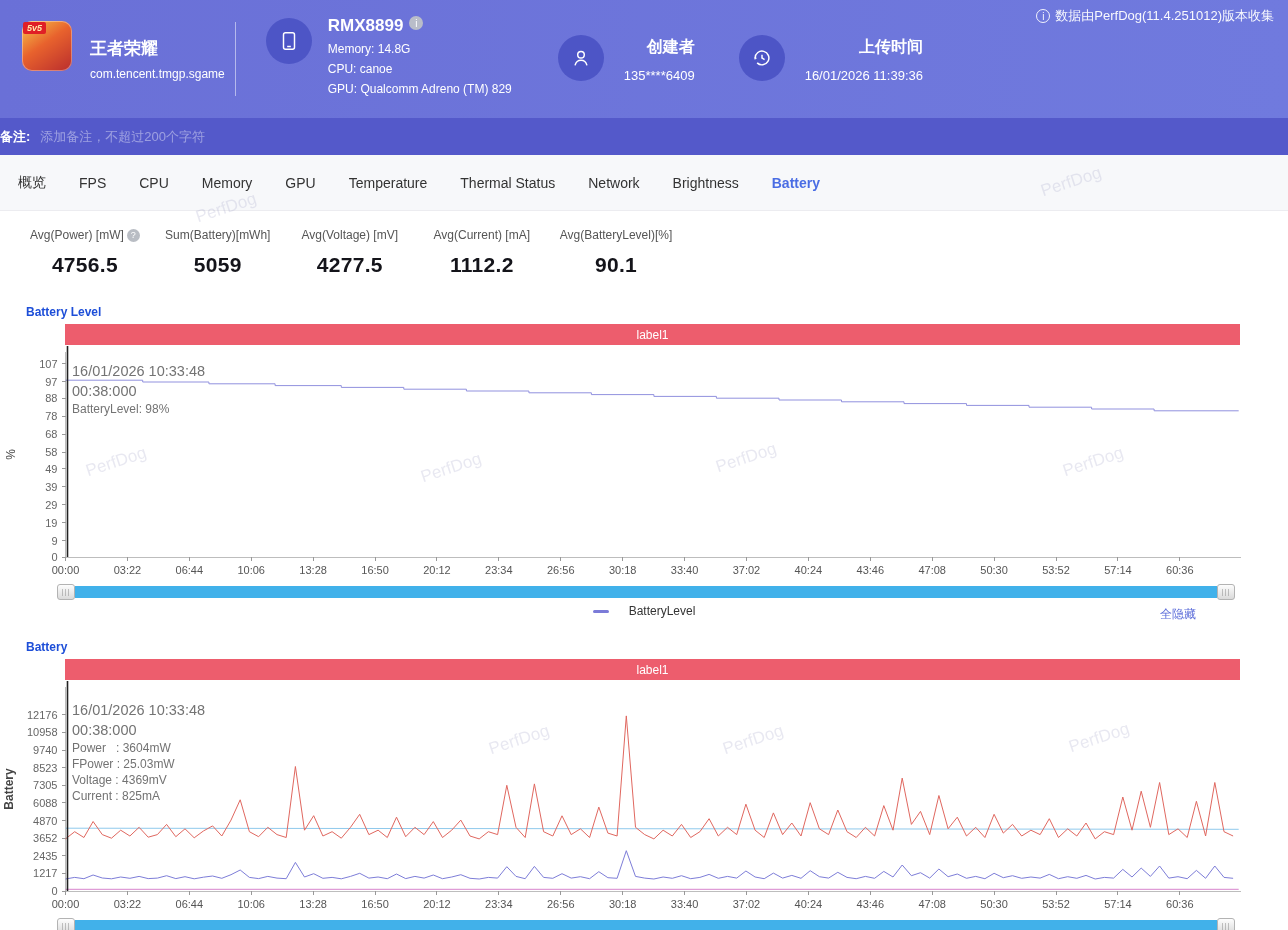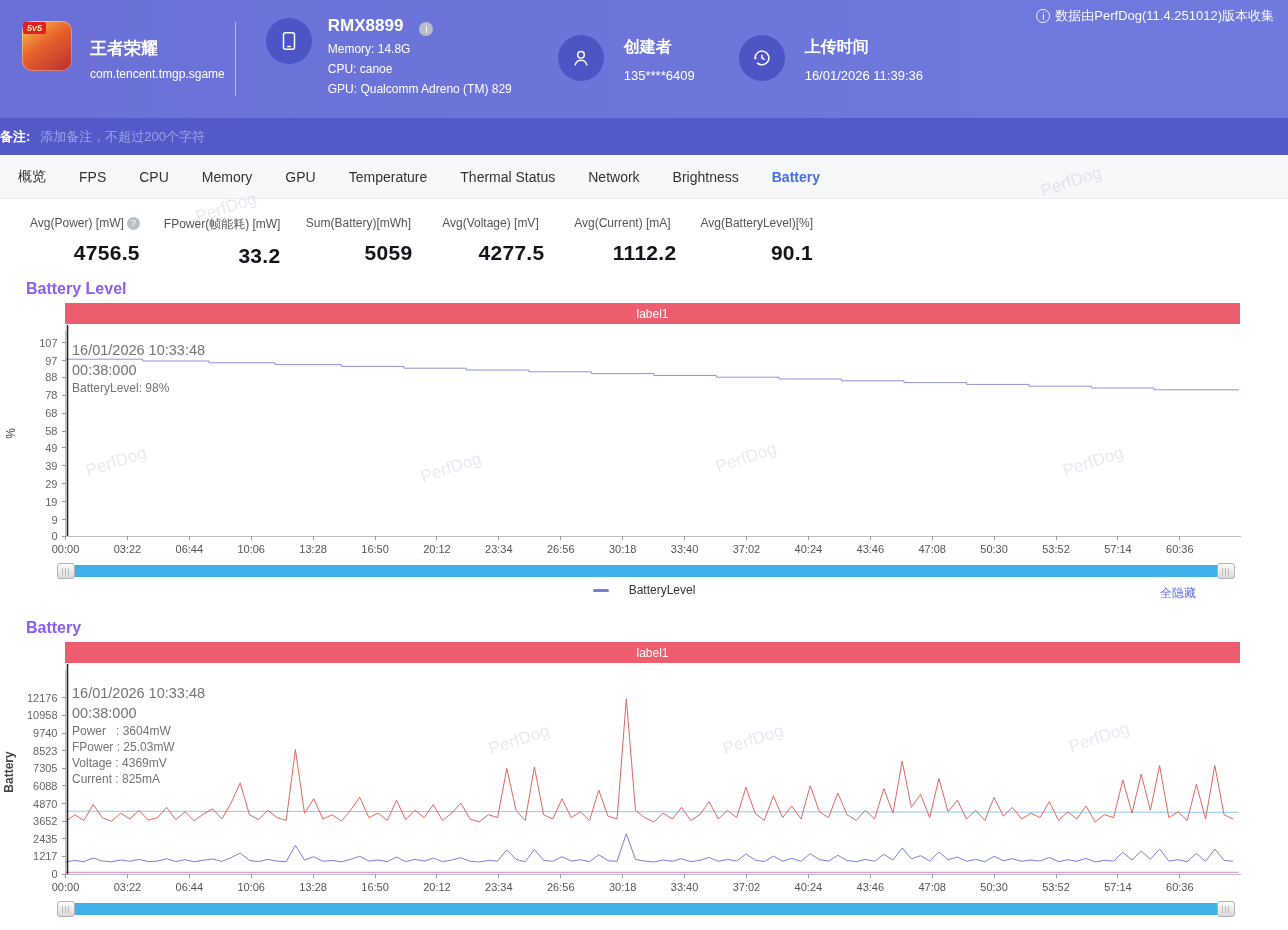--- a/index.html
+++ b/index.html
@@ -37,55 +37,55 @@
   .android-icon { width:13px; flex:none; margin-top:8px; }
   .game-ver { font-size:12px; line-height:17px; }
   .game-pkg { font-size:12px; margin-top:6px; }
   .hdr-divider { width:1px; height:74px; background:rgba(255,255,255,.5); margin:0 30px 0 10px; }
   .hsec { display:flex; }
   .hicon {
     width:46px; height:46px; border-radius:50%; background:#4d55c6; flex:none;
     display:flex; align-items:center; justify-content:center;
   }
   .device-info { margin-left:16px; }
-  .device-model { font-size:17px; font-weight:bold; display:flex; align-items:flex-end; gap:16px; margin-top:-2px; }
+  .device-model { font-size:17px; font-weight:bold; display:flex; align-items:flex-start; gap:6px; margin-top:-2px; }
   .i-filled {
     width:14px; height:14px; border-radius:50%; background:#b9bdc9; color:#fff;
     font-size:10px; display:inline-flex; align-items:center; justify-content:center; font-style:normal; font-weight:normal;
   }
   .device-line { font-size:12px; margin-top:6px; }
   .hstat { display:flex; }
   .hstat-txt { margin-left:20px; margin-top:2px; }
-  .hstat-label { font-size:16px; font-weight:bold; margin-bottom:10px; }
+  .hstat-label { font-size:16px; font-weight:bold; margin-bottom:10px;text-align:right; }
   .hstat-value { font-size:13px; }
   
   .note-bar {
     height:37px; background:#5459ca; color:#fff; display:flex; align-items:center;
     font-size:13px;
   }
   .note-label { font-weight:bold; }
   .note-placeholder { color:rgba(255,255,255,.42); margin-left:10px; }
   
   .tab-bar {
-    height:44px; background:#f7f8fa; border-bottom:1px solid #ececf0;
+    height:56px; background:#f7f8fa; border-bottom:1px solid #ececf0;
     display:flex; align-items:center; padding-left:18px; gap:33px;
   }
   .tab { font-size:14px; color:#333; cursor:pointer; white-space:nowrap; }
   .tab.active { color:#4a6de4; font-weight:bold; }
   
   .stats-row { display:flex; padding:17px 15px 0 30px; gap:24px; }
   .stat { text-align:center; min-width:108px; }
   .stat-label { font-size:12px; color:#555; display:flex; align-items:center; justify-content:center; gap:3px; white-space:nowrap; }
   .help-icon {
     width:13px; height:13px; border-radius:50%; background:#b9bdc4; color:#fff;
     font-size:9px; display:inline-flex; align-items:center; justify-content:center; flex:none;
   }
-  .stat-value { font-size:21px; font-weight:bold; color:#14141a; margin-top:11px; letter-spacing:.3px;text-align:right; }
-  
-  .section-title { font-size:16px; font-weight:bold; color:#8b5cf6; margin:12px 0 0 26px; }
+  .stat-value { font-size:21px; font-weight:bold; color:#14141a; margin-top:11px; letter-spacing:.3px; }
+  
+  .section-title { font-size:12px; font-weight:bold; color:#1d4ed8; margin:28px 0 0 26px; }
   .sec2 .section-title { margin-top:16px; }
   .chart-banner {
     margin:5px 48px 0 65px; height:21px; background:#ed5d6d; color:#fff; font-size:12px;
     display:flex; align-items:center; justify-content:center;
   }
   .chart-wrap { position:relative; }
   .chart-wrap svg { display:block; }
   .tooltip { position:absolute; left:72px; font-size:12px; color:#737373; line-height:16px; white-space:pre; pointer-events:none; }
   .tooltip .big { font-size:14.5px; line-height:20px; }
   #tt0 { top:16px; } #tt1 { top:20px; }
@@ -193,26 +193,20 @@
     <span class="tab active">Battery</span>
   </div>
 
 <div class="stats-row" id="stats-row">
     <div class="stat">
       <div class="stat-label">
         <span>Avg(Power) [mW]</span>
         <span class="help-icon">?</span>
       </div>
       <div class="stat-value">4756.5</div>
-    </div>
-    <div class="stat">
-      <div class="stat-label">
-        <span>FPower(帧能耗) [mW]</span>
-      </div>
-      <div class="stat-value">33.2</div>
     </div>
     <div class="stat">
       <div class="stat-label">
         <span>Sum(Battery)[mWh]</span>
       </div>
       <div class="stat-value">5059</div>
     </div>
     <div class="stat">
       <div class="stat-label">
         <span>Avg(Voltage) [mV]</span>

